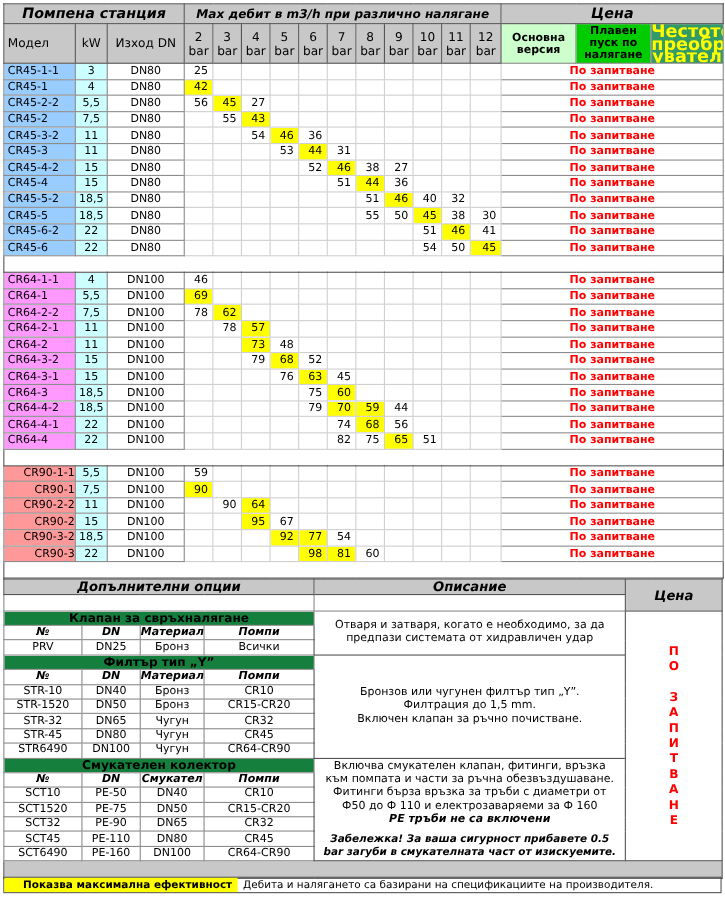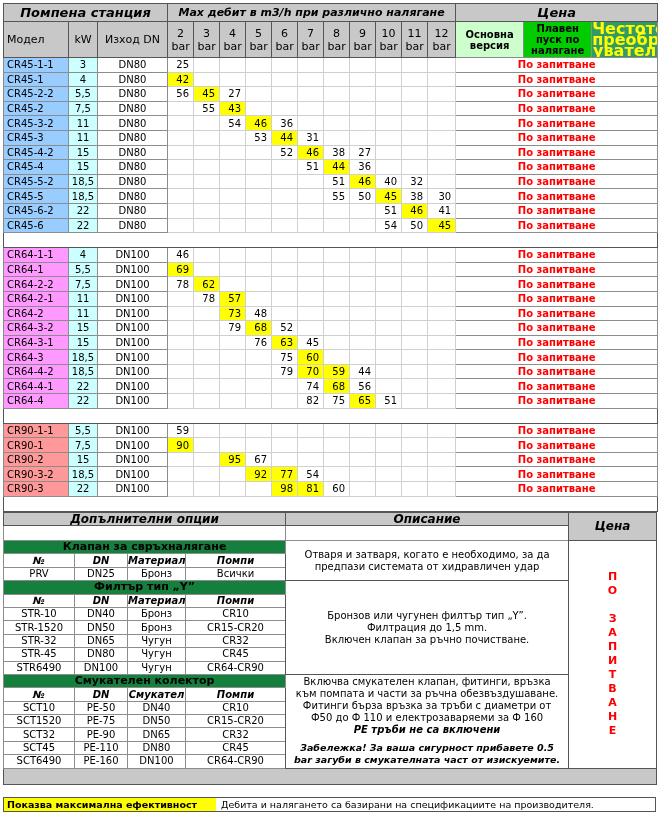--- a/index.html
+++ b/index.html
@@ -11,35 +11,35 @@
   .hdr-title { background: #c8c8c8; font-weight: bold; font-style: italic; font-size: 13px; height: 18px; border-color: #555; }
   .hdr-title.sm { font-size: 11px; }
   .hdr-sub { background: #c8c8c8; height: 36px; font-size: 11px; line-height: 13px; white-space: normal; border-color: #555; }
   .hdr-sub.model { text-align: left; padding-left: 3px; }
   .price-base { background: #ccffcc; font-weight: bold; white-space: normal; font-size: 10px; }
   .price-soft { background: #00cc00; font-weight: bold; color: #000; white-space: normal; font-size: 10px; line-height: 11px; }
   .price-vfd { background: #339966; font-weight: bold; color: #ffff00; white-space: normal; font-size: 16px; line-height: 11px; }
   .model { text-align: left; padding-left: 3px; }
   .m45 { background: #99ccff; }
   .m64 { background: #ff99ff; }
-  .m90 { background: #ff9999; }
+  .m90 { background: #ff9999; text-align: right; }
   .kw { background: #ccffff; }
   .val { text-align: right; padding-right: 4px; border-color: #d0d0d0; }
   .hl { background: #ffff00; }
   .price-cell { color: #ff0000; font-weight: bold; font-size: 10px; border-left-color: #555; margin-top: 12px; }
   .gap td { height: 15px; border-left: 1px solid #555; border-right: 1px solid #555; border-top: 1px solid #555; border-bottom: 1px solid #555; }
   .opt td { font-size: 10px; height: 13.4px; line-height: 12px; }
   .opt .sec { background: #15803d; font-weight: bold; font-size: 11px; margin-left: 22px; }
   .opt .colh { font-weight: bold; font-style: italic; }
   .opt .big { background: #c8c8c8; font-weight: bold; font-style: italic; font-size: 12px; border-color: #555; }
   .opt .desc { white-space: normal; font-size: 10px; line-height: 12px; padding: 0 4px; border-color: #555; }
   .opt .pricev { color: #ff0000; font-weight: bold; font-size: 11px; line-height: 14px; white-space: normal; border-color: #555; }
   .opt .grey { background: #c8c8c8; height: 16px; border-color: #555; }
   .legend { position: absolute; left: 3px; top: 797px; width: 653px; height: 15px; border: 1px solid #555; display: flex; font-size: 9.5px; line-height: 13px; }
-  .legend .yel { background: #ffff00; font-weight: bold; width: 212px; padding-left: 3px; }
+  .legend .yel { background: #ffff00; font-weight: bold; width: 212px; padding-left: 17px; }
   .legend .txt { padding-left: 5px; }
 </style>
 </head>
 <body>
 
 <div id="wrap">
   <table class="main">
     <colgroup>
       <col style="width:65px">
         <col style="width:29px">
@@ -511,20 +511,37 @@
           <td class="val"></td>
           <td class="val"></td>
           <td class="val"></td>
           <td class="val"></td>
           <td class="val"></td>
           <td class="val"></td>
           <td class="val"></td>
           <td class="price-cell" colspan="3">По запитване</td>
         </tr>
         <tr>
+          <td class="model m90">CR90-2-2</td>
+          <td class="kw">11</td>
+          <td class="">DN100</td>
+          <td class="val"></td>
+          <td class="val">90</td>
+          <td class="val hl">64</td>
+          <td class="val"></td>
+          <td class="val"></td>
+          <td class="val"></td>
+          <td class="val"></td>
+          <td class="val"></td>
+          <td class="val"></td>
+          <td class="val"></td>
+          <td class="val"></td>
+          <td class="price-cell" colspan="3">По запитване</td>
+        </tr>
+        <tr>
           <td class="model m90">CR90-2</td>
           <td class="kw">15</td>
           <td class="">DN100</td>
           <td class="val"></td>
           <td class="val"></td>
           <td class="val hl">95</td>
           <td class="val">67</td>
           <td class="val"></td>
           <td class="val"></td>
           <td class="val"></td>

